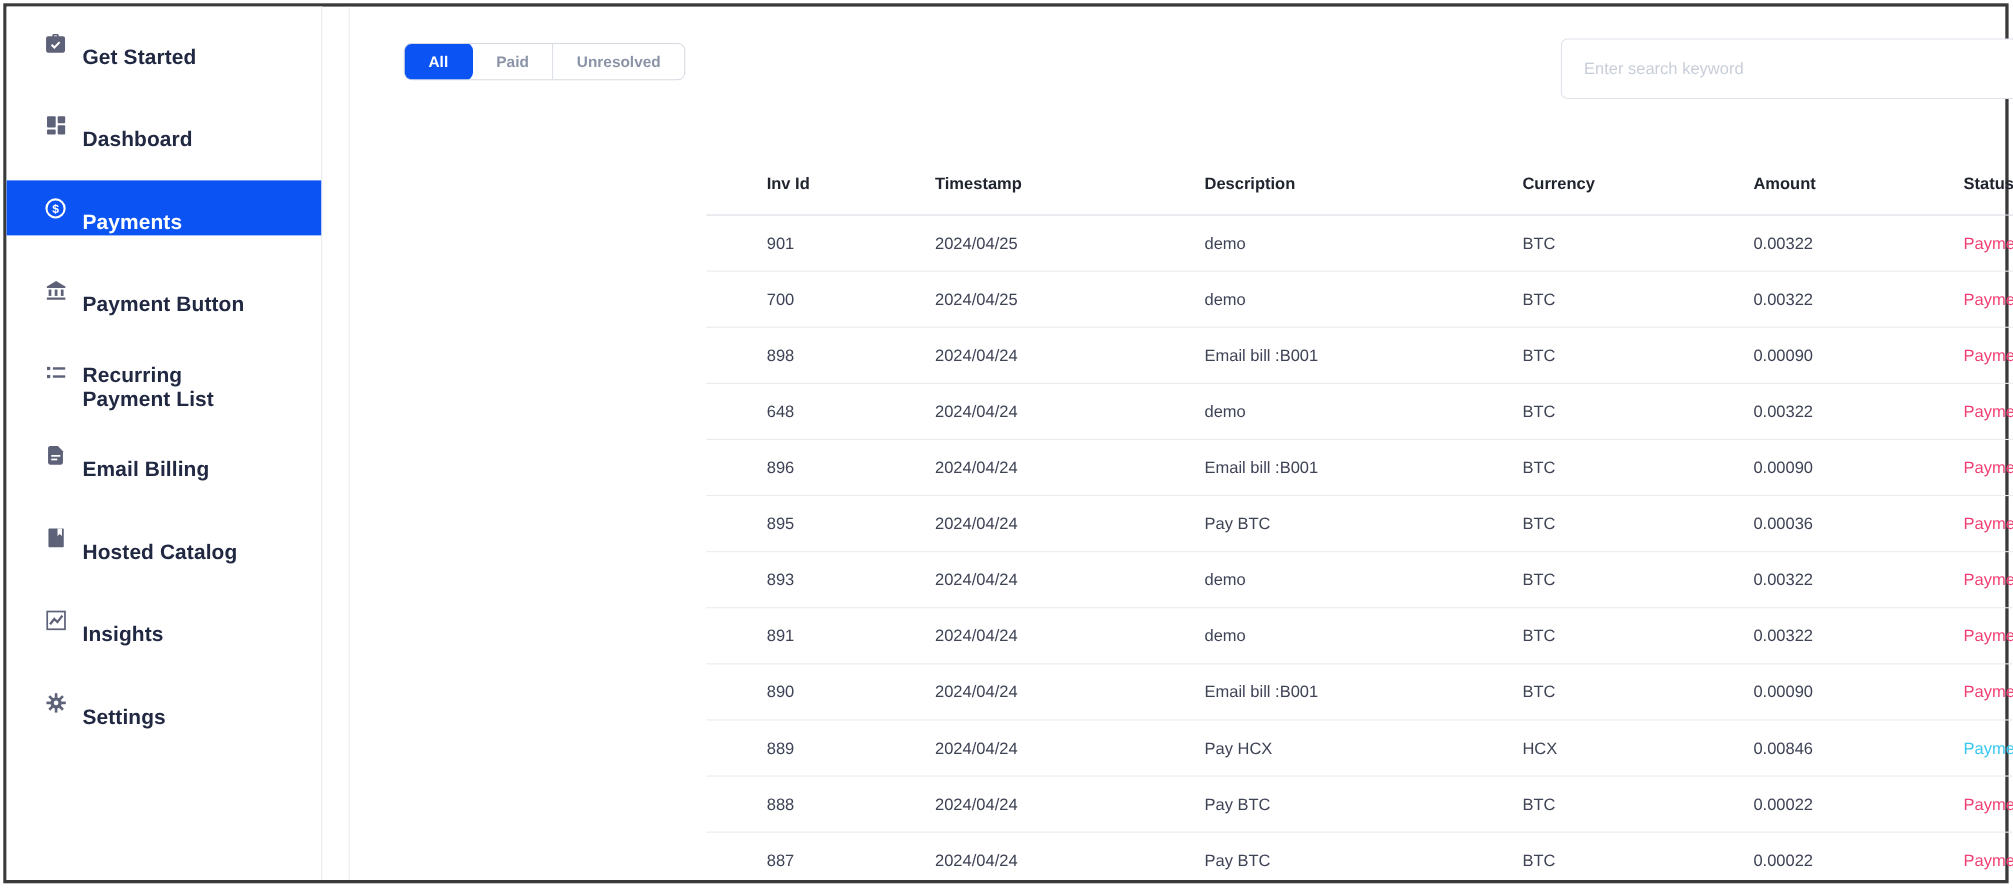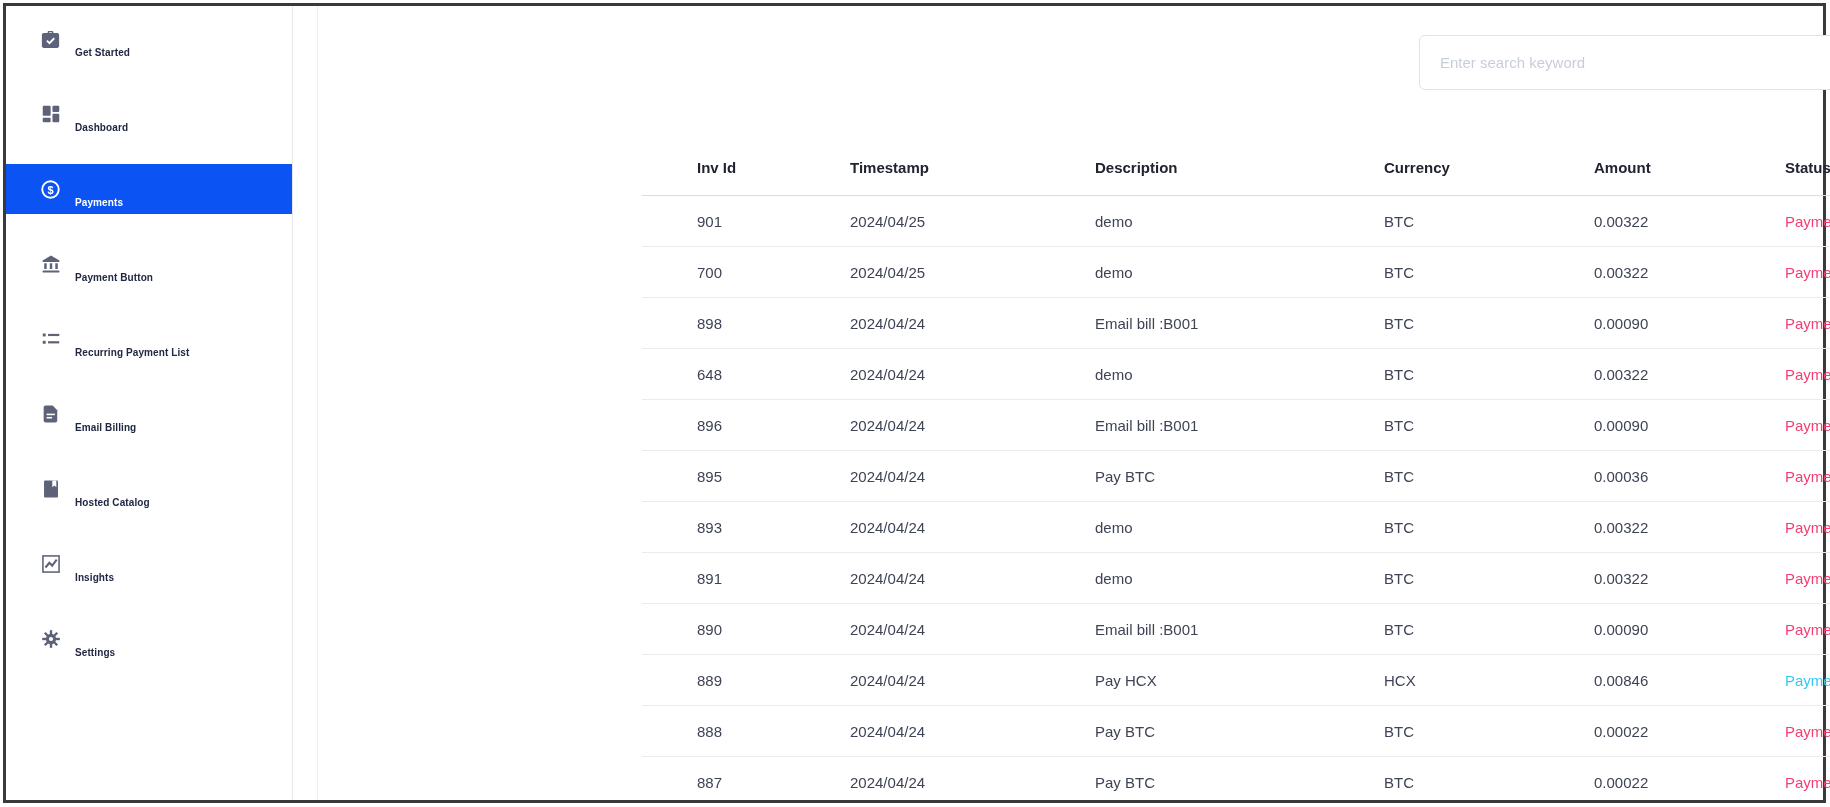--- a/index.html
+++ b/index.html
@@ -21,21 +21,21 @@
     padding-top:8px; box-sizing:border-box;
   }
   .side-item {
     height:50px; margin-bottom:25px;
     display:flex; align-items:center;
     padding-left:33px; box-sizing:border-box;
     cursor:pointer;
   }
   .side-item .icn { width:23px; height:23px; flex:0 0 23px; margin-right:13px; display:flex; align-items:center; justify-content:center; }
   .side-item .lbl {
-    font-size:10px; font-weight:700; color:#212842;
+    font-size:19px; font-weight:700; color:#212842;
     line-height:1.15; max-width:168px; letter-spacing:.1px;margin-top:28px;
   }
   .side-item.active { background:#0b53f2; }
   .side-item.active .lbl { color:#ffffff; }
   .content-divider {
     position:absolute; top:0; bottom:0; left:311px; width:1px; background:#eceef3;
   }
 
   
   .main { position:absolute; left:312px; top:0; right:0; bottom:0; }
@@ -205,20 +205,25 @@
       </span>
       <span class="lbl">Settings</span>
     </div>
 
   </nav>
 
   <div class="content-divider"></div>
 
   <main class="main">
 
+    <div class="tab-group">
+      <button class="tab t-all active">All</button>
+      <button class="tab t-paid">Paid</button>
+      <button class="tab t-unresolved">Unresolved</button>
+    </div>
 
     <input class="search-input" type="text" placeholder="Enter search keyword" style="">
 
     <div class="pay-table">
       <div class="trow thead">
         <div>Inv Id</div>
         <div>Timestamp</div>
         <div>Description</div>
         <div>Currency</div>
         <div>Amount</div>

